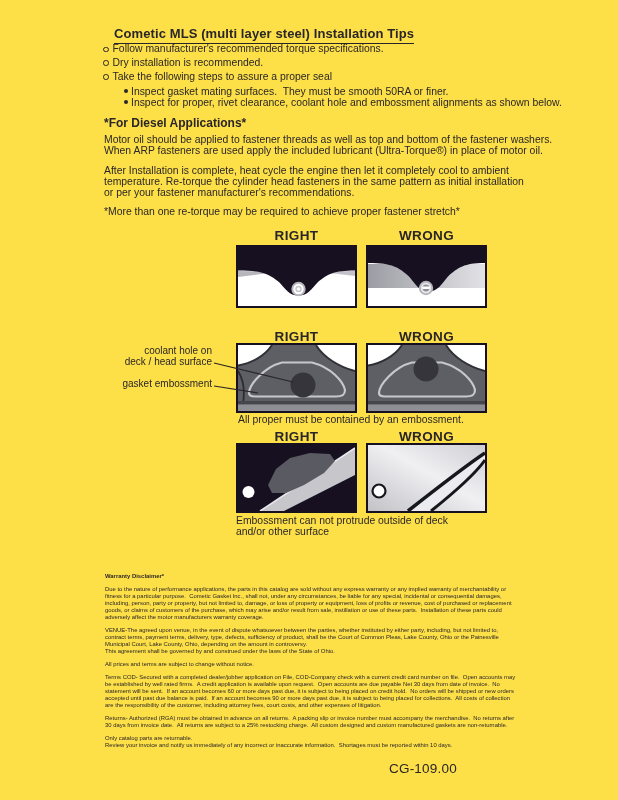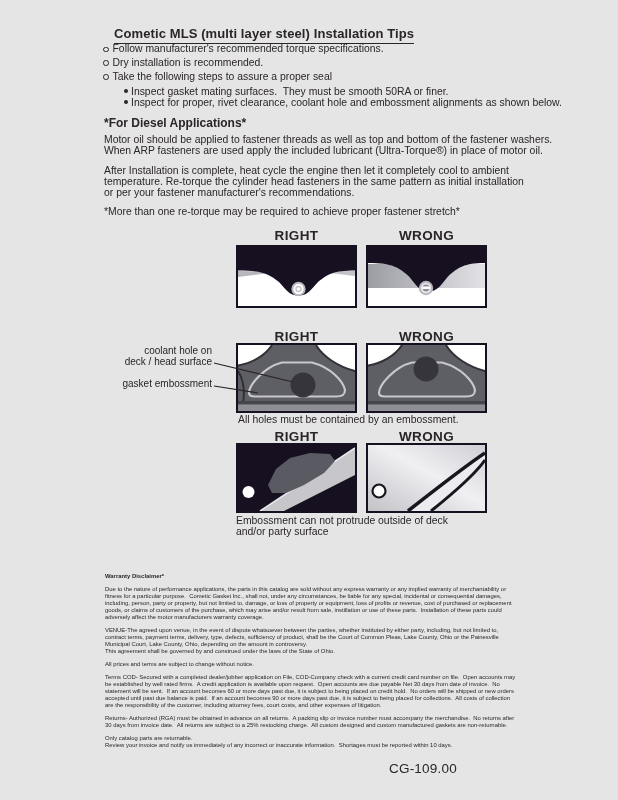--- a/index.html
+++ b/index.html
@@ -1,16 +1,16 @@
 <!DOCTYPE html>
 <html><head>
 <meta charset="utf-8">
 <style>
   html,body{margin:0;padding:0;background:#ffffff;}
-  .sheet{position:relative;width:618px;height:800px;background:#e5e5e5;
+  .sheet{position:relative;width:618px;height:800px;background:#fde047;
          font-family:"Liberation Sans",sans-serif;color:#2a2528;overflow:hidden;}
   .abs{position:absolute;}
   .pre{white-space:pre;}
   .page-title{font-weight:bold;font-size:13px;border-bottom:1.5px solid #2a2528;
               padding-bottom:2px;display:inline-block;letter-spacing:.1px;}
   .bullet-row{display:flex;align-items:flex-start;font-size:10.4px;line-height:13.9px;text-align:center;}
   .bullet-o{width:3.5px;height:3.5px;border:1px solid #2a2528;border-radius:50%;
             margin:4.5px 4px 0 0;flex:none;}
   .sub-row{display:flex;align-items:flex-start;font-size:10.4px;line-height:11px;margin-left:21px;}
   .bullet-f{width:4px;height:4px;background:#2a2528;border-radius:50%;margin:3.2px 3px 0 0;flex:none;}
@@ -141,21 +141,21 @@
       <rect x="0" y="56" width="117" height="3.5" fill="#45454b"></rect>
       <rect x="0" y="59.5" width="117" height="6.5" fill="#8e8e95"></rect>
     </svg>
   </div>
 
   <svg class="abs" style="left:90px;top:344px;" width="220" height="60" viewBox="0 0 220 60">
     <line x1="124" y1="19" x2="203" y2="38" stroke="#2a2528" stroke-width="1.1"></line>
     <line x1="124" y1="42" x2="168" y2="49" stroke="#2a2528" stroke-width="1.1"></line>
   </svg>
 
-  <div class="abs caption pre" style="left:238px;top:415px;">All holes must be contained by an embossment.</div>
+  <div class="abs caption pre" style="left:238px;top:415px;">All proper must be contained by an embossment.</div>
 
   <div class="abs d-label" style="left:236px;top:429px;">RIGHT</div>
   <div class="abs d-label" style="left:366px;top:429px;">WRONG</div>
 
   <div class="abs d-box" style="left:236px;top:443px;height:70px;">
     <svg width="117" height="66" viewBox="0 0 117 66">
       <rect x="0" y="0" width="117" height="66" fill="#171020"></rect>
       <polygon points="22,66 117,3 117,30 46,66" fill="#c6c6cb"></polygon>
       <line x1="22" y1="66" x2="117" y2="3" stroke="#e9e9ee" stroke-width="1.5"></line>
       <polygon points="30,40 38,24 52,13 72,8 92,9 97,16 86,28 66,40 48,48 34,48" fill="#5a5a62"></polygon>
@@ -173,21 +173,21 @@
       </defs>
       <rect x="0" y="0" width="117" height="66" fill="url(#g-w3)"></rect>
       <polygon points="40,66 117,8 117,15 63,66" fill="#ececf0"></polygon>
       <path d="M40,66 C68,44 96,22 117,8" fill="none" stroke="#17171e" stroke-width="3.5"></path>
       <path d="M63,66 C88,46 108,28 117,15" fill="none" stroke="#17171e" stroke-width="3"></path>
       <circle cx="11" cy="46" r="6.5" fill="#ffffff" stroke="#17171e" stroke-width="2.2"></circle>
     </svg>
   </div>
   <div class="abs" style="left:236px;top:516px;">
     <div class="caption pre">Embossment can not protrude outside of deck</div>
-    <div class="caption pre">and/or party surface</div>
+    <div class="caption pre">and/or other surface</div>
   </div>
 
   <div class="abs legal" style="left:105px;top:573px;">
     <p class="legal-h">Warranty Disclaimer*</p>
     <p>
       </p>
       <div class="pre">Due to the nature of performance applications, the parts in this catalog are sold without any express warranty or any implied warranty of merchantability or</div>
       <div class="pre">fitness for a particular purpose.  Cometic Gasket Inc., shall not, under any circumstances, be liable for any special, incidental or consequential damages,</div>
       <div class="pre">including, person, party or property, but not limited to, damage, or loss of property or equipment, loss of profits or revenue, cost of purchased or replacement</div>
       <div class="pre">goods, or claims of customers of the purchase, which may arise and/or result from sale, instillation or use of these parts.  Installation of these parts could</div>

